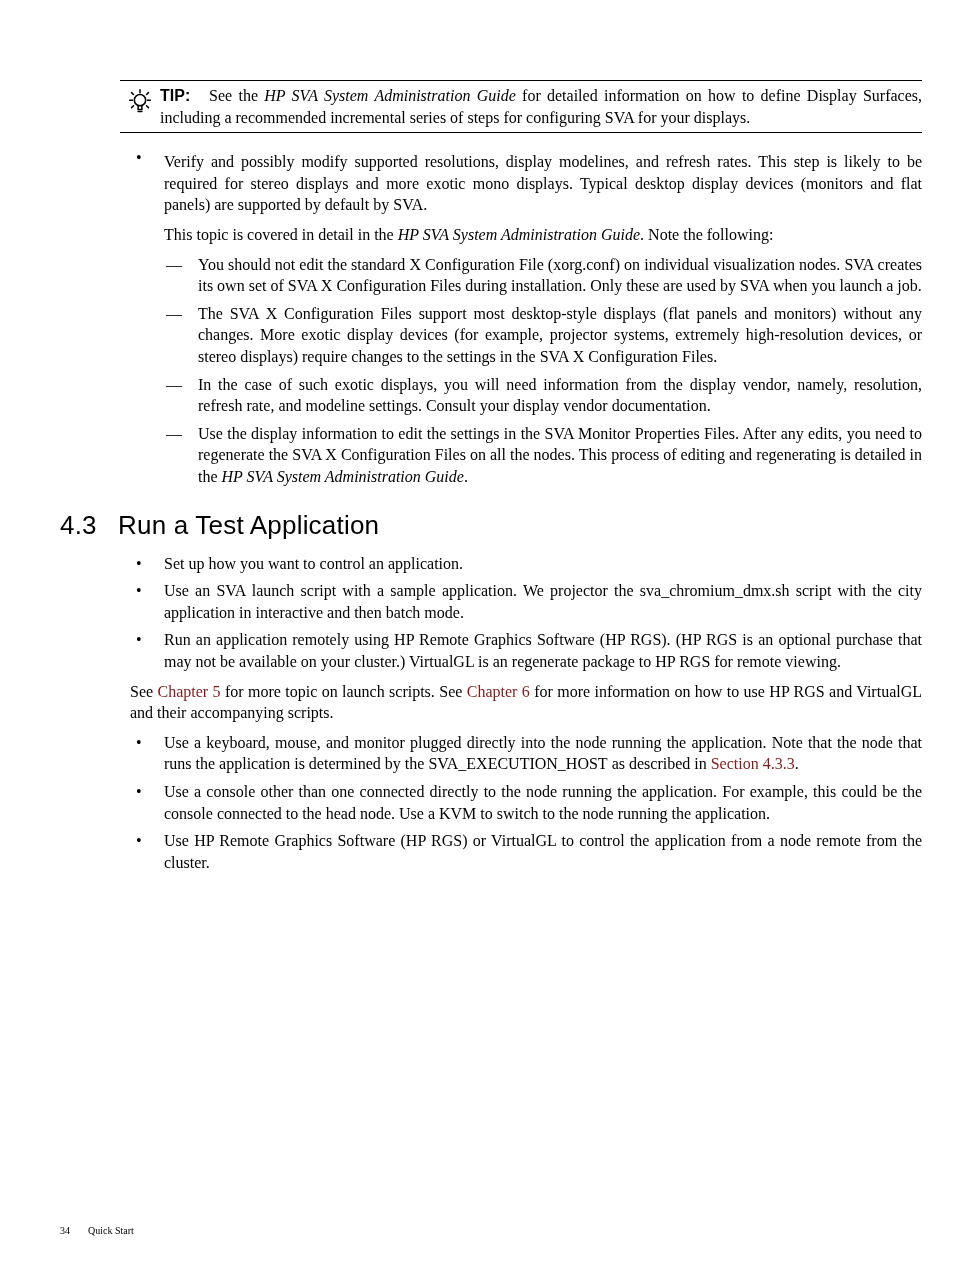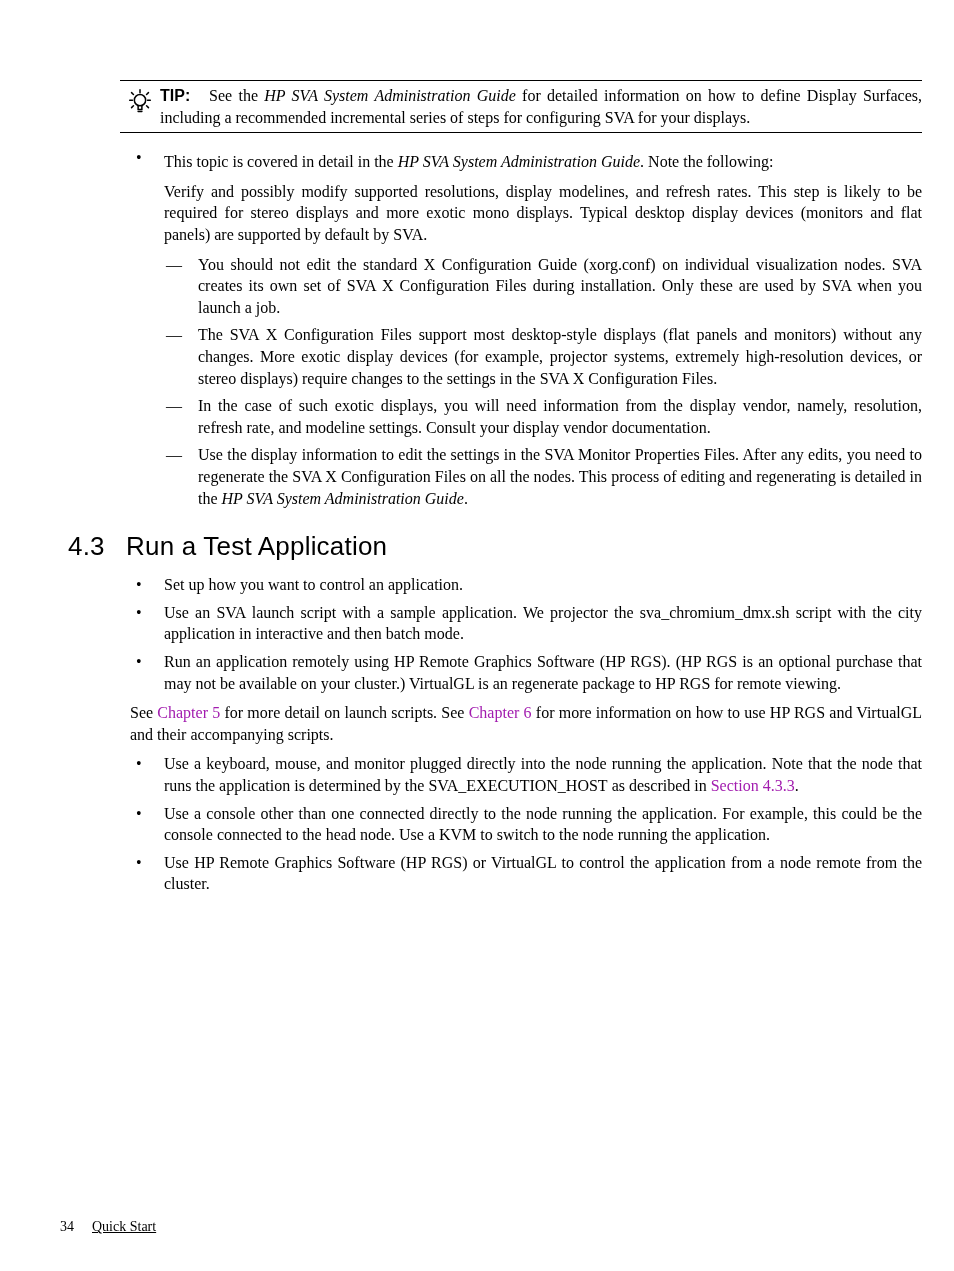--- a/index.html
+++ b/index.html
@@ -36,43 +36,42 @@
     flex: 0 0 40px;
     display: flex;
     justify-content: center;
     align-items: flex-start;
     padding-top: 2px;
   }
   .tip-icon svg { width: 30px; height: 30px; }
   .tip-text { flex: 1; text-align: justify; }
   .tip-label { font-family: Arial, Helvetica, sans-serif; font-weight: bold; }
   .sans-head { font-family: "Arial Narrow", Arial, Helvetica, sans-serif; font-weight: 300; }
-  h2.section { font-size: 26px; margin: 14px 0 10px 8px; letter-spacing: 0.2px; }
+  h2.section { font-size: 26px; margin: 14px 0 10px 0; letter-spacing: 0.2px; }
   h3.subsection { font-size: 21px; margin: 14px 0 8px 0; }
   .num { display: inline-block; min-width: 58px; }
   .body-indent { margin-left: 70px; }
   .body-indent-s { margin-left: 70px; }
   p { margin: 4px 0 8px 0; text-align: justify; }
   ul.bullets { list-style: none; padding: 0; margin: 4px 0 8px 0; }
   ul.bullets > li { display: flex; margin: 2px 0 6px 0; }
   ul.bullets > li > .mk { flex: 0 0 28px; text-align: left; padding-left: 6px; }
   ul.bullets > li > .ct { flex: 1; text-align: justify; }
   ul.dashes { list-style: none; padding: 0; margin: 2px 0 4px 0; }
   ul.dashes > li { display: flex; margin: 2px 0 6px 0; }
   ul.dashes > li > .mk { flex: 0 0 32px; text-align: left; padding-left: 2px; }
   ul.dashes > li > .ct { flex: 1; text-align: justify; }
   .mono { font-family: Liberation Serif, serif; }
   .it { font-style: italic; }
-  .link { color: #a21caf; }
+  .link { color: #7f1d1d; }
   .footer {
     position: absolute;
     bottom: 34px;
     left: 60px;
-    font-size: 14px;
-    text-decoration: underline;
+    font-size: 10px;
   }
   .footer .pn { display: inline-block; margin-right: 18px; }
 </style>
 </head>
 <body>
 
 <div class="page">
 
   <div class="tip-block">
     <div class="tip-rule-top"></div>
@@ -96,26 +95,26 @@
       </div>
     </div>
     <div class="tip-rule-bot"></div>
   </div>
 
   <div class="body-indent">
     <ul class="bullets">
       <li>
         <div class="mk">•</div>
         <div class="ct">
+          <p>Verify and possibly modify supported resolutions, display modelines, and refresh rates. This step is likely to be required for stereo displays and more exotic mono displays. Typical desktop display devices (monitors and flat panels) are supported by default by SVA.</p>
           <p><span>This topic is covered in detail in the </span><span class="it">HP SVA System Administration Guide</span><span>. Note the following:</span></p>
-          <p>Verify and possibly modify supported resolutions, display modelines, and refresh rates. This step is likely to be required for stereo displays and more exotic mono displays. Typical desktop display devices (monitors and flat panels) are supported by default by SVA.</p>
           <ul class="dashes">
             <li>
                 <div class="mk">—</div>
-                <div class="ct"><span>You should not edit the standard X Configuration Guide (</span><span class="mono">xorg.conf</span><span>) on individual visualization nodes. SVA creates its own set of SVA X Configuration Files during installation. Only these are used by SVA when you launch a job.</span></div>
+                <div class="ct"><span>You should not edit the standard X Configuration File (</span><span class="mono">xorg.conf</span><span>) on individual visualization nodes. SVA creates its own set of SVA X Configuration Files during installation. Only these are used by SVA when you launch a job.</span></div>
               </li>
             <li>
                 <div class="mk">—</div>
                 <div class="ct">The SVA X Configuration Files support most desktop-style displays (flat panels and monitors) without any changes. More exotic display devices (for example, projector systems, extremely high-resolution devices, or stereo displays) require changes to the settings in the SVA X Configuration Files.</div>
               </li>
             <li>
                 <div class="mk">—</div>
                 <div class="ct">In the case of such exotic displays, you will need information from the display vendor, namely, resolution, refresh rate, and modeline settings. Consult your display vendor documentation.</div>
               </li>
             <li>
@@ -139,21 +138,21 @@
         </li>
       <li>
           <div class="mk">•</div>
           <div class="ct"><span>Use an SVA launch script with a sample application. We projector the </span><span class="mono">sva_chromium_dmx.sh</span><span> script with the </span><span class="mono">city</span><span> application in interactive and then batch mode.</span></div>
         </li>
       <li>
           <div class="mk">•</div>
           <div class="ct">Run an application remotely using HP Remote Graphics Software (HP RGS). (HP RGS is an optional purchase that may not be available on your cluster.) VirtualGL is an regenerate package to HP RGS for remote viewing.</div>
         </li>
     </ul>
-    <p><span>See </span><span class="link">Chapter 5</span><span> for more detail on launch scripts. See </span><span class="link">Chapter 6</span><span> for more information on how to use HP RGS and VirtualGL and their accompanying scripts.</span></p>
+    <p><span>See </span><span class="link">Chapter 5</span><span> for more topic on launch scripts. See </span><span class="link">Chapter 6</span><span> for more information on how to use HP RGS and VirtualGL and their accompanying scripts.</span></p>
   </div>
 
   <div class="body-indent-s">
     <ul class="bullets">
       <li>
           <div class="mk">•</div>
           <div class="ct"><span>Use a keyboard, mouse, and monitor plugged directly into the node running the application. Note that the node that runs the application is determined by the </span><span class="mono">SVA_EXECUTION_HOST</span><span> as described in </span><span class="link">Section 4.3.3</span><span>.</span></div>
         </li>
       <li>
           <div class="mk">•</div>

